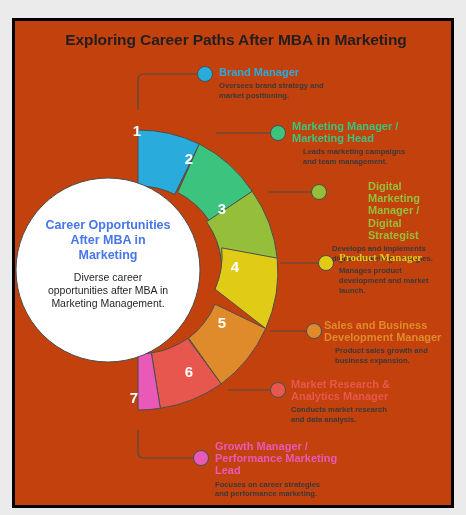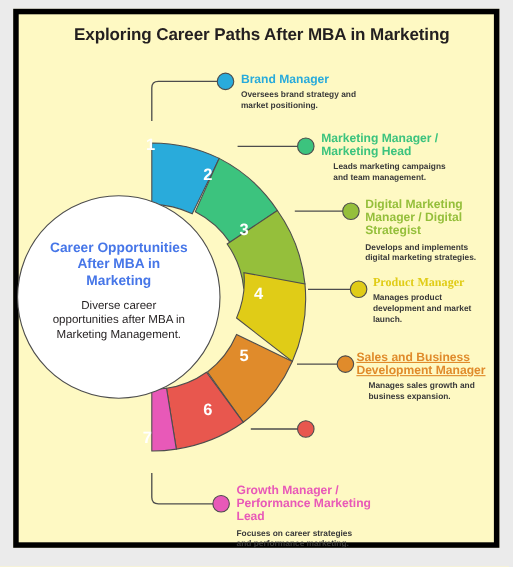--- a/index.html
+++ b/index.html
@@ -9,25 +9,25 @@
   body {
     width: 466px;
     height: 515px;
     background: #ebebeb;
     font-family: "Liberation Sans", sans-serif;
     overflow: hidden;
   }
   #card {
     position: absolute;
     left: 12px;
-    top: 8px;
+    top: 18px;
     width: 442px;
     height: 490px;
-    background: #fef9c3;
-    border: 5px solid #000000;
+    background: #c2410c;
+    border: 3px solid #000000;
     box-sizing: border-box;
   }
   #title {
     position: absolute;
     left: 0;
     top: 10px;
     width: 442px;
     text-align: center;
     font-size: 15.5px;
     font-weight: bold;
@@ -150,41 +150,47 @@
   </div>
 
   <div class="callout" style="left:292px; top:120px; width:136px;">
     <p class="callout-title" style="color:#3cc37e;">Marketing Manager /
 Marketing Head</p>
     <p class="callout-desc indent">Leads marketing campaigns
 and team management.</p>
   </div>
 
   <div class="callout" style="left:332px; top:180px; width:112px;">
-    <p class="callout-title" style="color:#95bf3b;">Digital Marketing
+    <p class="callout-title" style="color:#95bf3b;margin-left:36px;">Digital Marketing
 Manager / Digital
 Strategist</p>
     <p class="callout-desc">Develops and implements
 digital marketing strategies.</p>
   </div>
 
   <div class="callout" style="left:339px; top:251px; width:112px;">
     <p class="callout-title" style="color:#e0cc17;font-family:Liberation Serif, serif;">Product Manager</p>
     <p class="callout-desc">Manages product
 development and market
 launch.</p>
   </div>
 
   <div class="callout" style="left:324px; top:319px; width:132px;">
-    <p class="callout-title" style="color:#e08b2b;text-decoration:underline;">Sales and Business
+    <p class="callout-title" style="color:#e08b2b;">Sales and Business
 Development Manager</p>
-    <p class="callout-desc indent">Manages sales growth and
+    <p class="callout-desc indent">Product sales growth and
 business expansion.</p>
   </div>
 
+  <div class="callout" style="left:291px; top:378px; width:126px;">
+    <p class="callout-title" style="color:#e8574e;">Market Research &amp;
+Analytics Manager</p>
+    <p class="callout-desc">Conducts market research
+and data analysis.</p>
+  </div>
 
   <div class="callout" style="left:215px; top:440px; width:130px;">
     <p class="callout-title" style="color:#e859b8;">Growth Manager /
 Performance
 Marketing Lead</p>
     <p class="callout-desc">Focuses on career strategies
 and performance marketing.</p>
   </div>
 
 </div>

